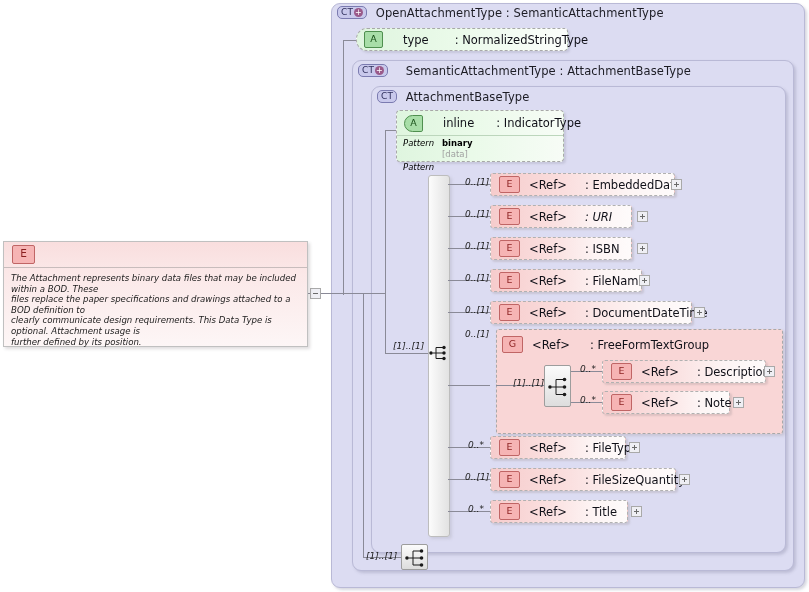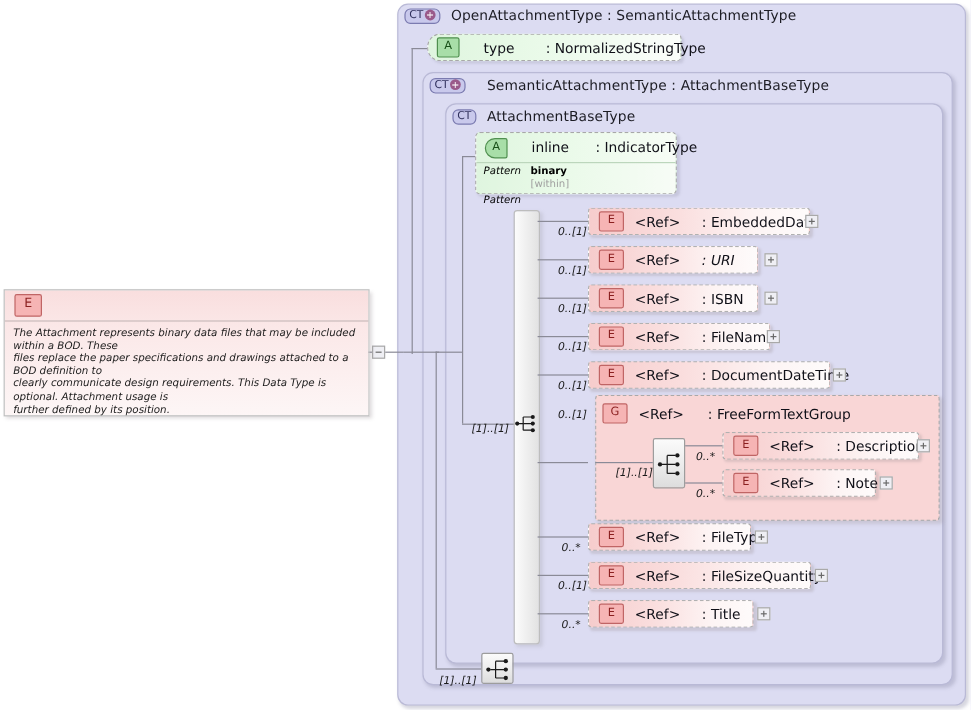--- a/index.html
+++ b/index.html
@@ -122,21 +122,20 @@
     white-space:nowrap;
   }
 
   
   .card{
     position:absolute;
     font-size:9px;
     font-style:italic;
     color:#1b1b1b;
     white-space:nowrap;
-    margin-top:12px;
   }
 
   
   .exp{
     position:absolute;
     width:11px;height:11px;
     border:1px solid #a9a9a9;
     background:#efeff4;
     box-sizing:border-box;
   }
@@ -274,21 +273,21 @@
             background:linear-gradient(to right,#dff5df 0%,#eafae9 45%,#f7fcf6 100%);">
   <div style="display:flex;align-items:center;height:24px;border-bottom:1px solid #bcd6bc;">
     <div class="ico" style="border-radius:9px 2px 2px 9px;">A</div>
     <div class="nm">inline</div>
     <div class="ty" style="margin-left:22px;">: IndicatorType</div>
   </div>
   <div style="position:relative;height:26px;">
     <div class="k" style="position:absolute;left:6px;top:2px;font-size:8.5px;font-style:italic;">Pattern</div>
     <div class="v" style="position:absolute;left:45px;top:2px;font-size:8.5px;font-weight:bold;">binary</div>
     <div class="k" style="position:absolute;left:6px;top:26px;font-size:8.5px;font-style:italic;">Pattern</div>
-    <div class="v2" style="position:absolute;left:45px;top:13px;font-size:8.5px;color:#a0a0a0;">[within]</div>
+    <div class="v2" style="position:absolute;left:45px;top:13px;font-size:8.5px;color:#a0a0a0;">[data]</div>
   </div>
 </div>
 
 <div class="card" style="left:465px;top:177px;">0..[1]</div>
 <div class="el" style="left:490px;top:173px;width:185px;height:23px;">
   <div class="ico">E</div>
   <div class="ref">&lt;Ref&gt;</div>
   <div class="ty" style="margin-left:18px;">: EmbeddedData</div>
 </div>
 <div class="exp" style="left:671px;top:179px;"></div>

